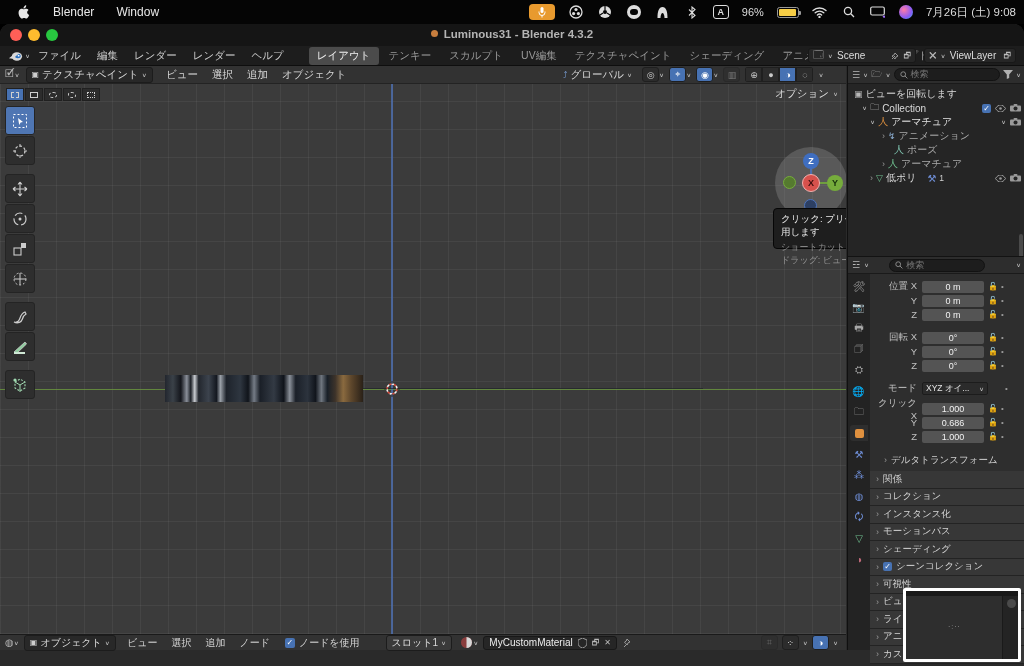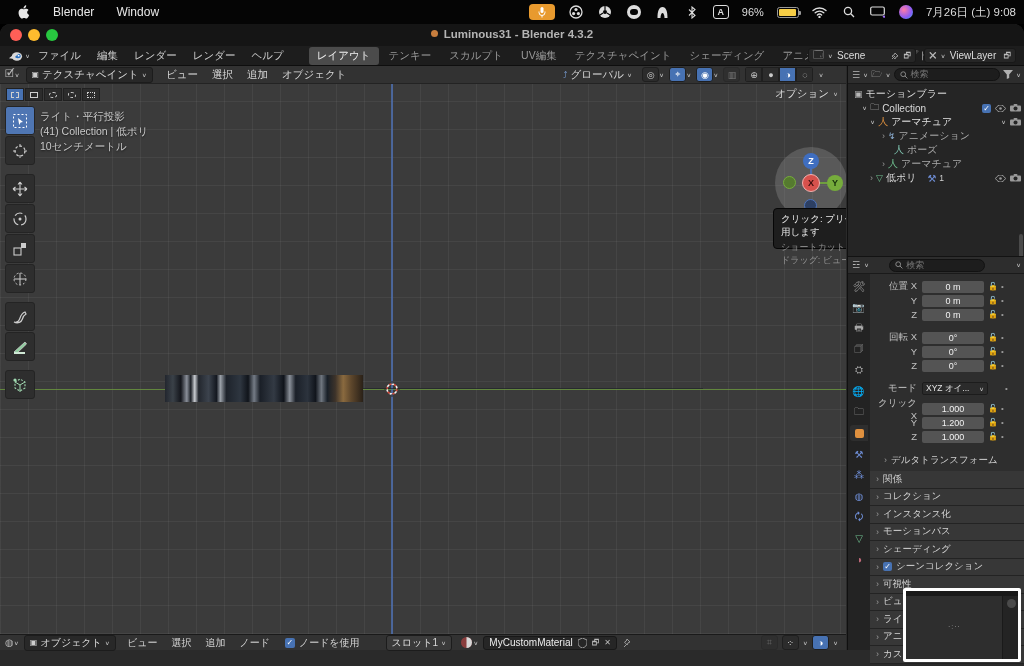--- a/index.html
+++ b/index.html
@@ -374,25 +374,20 @@
         <div class="tool-gap"></div>
         <div class="tool-btn">
             <svg width="16" height="16" viewBox="0 0 16 16">
               <path d="M3 5l5-3 5 3v6l-5 3-5-3z" fill="none" stroke="#9fd8b0" stroke-width="1.1" stroke-dasharray="2 1.5"></path>
               <path d="M3 5l5 3 5-3M8 8v7" stroke="#9fd8b0" stroke-width="1" fill="none"></path>
               <circle cx="3" cy="3" r="1.6" fill="#9fd8b0"></circle>
             </svg>
           </div>
       </div>
 
-      <div id="vp-text" class="abs">
-        <div>ライト・平行投影</div>
-        <div>(41) Collection | 低ポリ</div>
-        <div>10センチメートル</div>
-      </div>
 
       <div id="options-btn" class="abs">
         <span>オプション</span>
           <span class="chev">∨</span>
       </div>
 
       <div id="gizmo" class="abs">
         <div class="gz-line" style="left:36px;top:35px;width:22px;background:#6f9e3f"></div>
         <div class="gz-line" style="left:35px;top:14px;width:2px;height:22px;background:#4d6fb0"></div>
         <div class="gz-ball" style="left:28px;top:6px;background:#3f6ec0;color:#fff">Z</div>
@@ -484,21 +479,21 @@
         </div>
         <svg width="10" height="9" viewBox="0 0 10 9">
             <path d="M0 0h10L6.2 4.5V8L3.8 9V4.5z" fill="#b0b0b0"></path>
           </svg>
         <span class="chev">∨</span>
       </div>
 
       <div id="outliner" class="abs">
         <div class="ol-row" style="padding-left:6px">
           <span class="ol-ic" style="color:#b8b8b8">▣</span>
-          <span style="color:#dcdcdc">モーションブラー</span>
+          <span style="color:#dcdcdc">ビューを回転します</span>
         </div>
         <div class="ol-row" style="padding-left:14px">
           <span class="chev">∨</span>
             <span class="ol-ic" style="color:#c8c8c8">🗀</span>
           <span style="color:#dcdcdc">Collection</span>
           <span class="ol-right">
             <span class="cb" style="width:9px;height:9px">✓</span>
             <svg width="11" height="7" viewBox="0 0 11 7">
                 <path d="M.5 3.5C2 1 4 0 5.5 0S9 1 10.5 3.5C9 6 7 7 5.5 7S2 6 .5 3.5z" fill="none" stroke="#9a9a9a" stroke-width="1"></path>
                 <circle cx="5.5" cy="3.5" r="1.3" fill="#9a9a9a"></circle>
@@ -657,21 +652,21 @@
         <div class="prop-row">
           <span class="prop-label">クリック X</span>
           <span class="prop-field">1.000</span>
           <span class="prop-icons">
               <span>🔓</span>
               <span>•</span>
             </span>
         </div>
         <div class="prop-row">
           <span class="prop-label">Y</span>
-          <span class="prop-field">1.200</span>
+          <span class="prop-field">0.686</span>
           <span class="prop-icons">
               <span>🔓</span>
               <span>•</span>
             </span>
         </div>
         <div class="prop-row">
           <span class="prop-label">Z</span>
           <span class="prop-field">1.000</span>
           <span class="prop-icons">
               <span>🔓</span>

